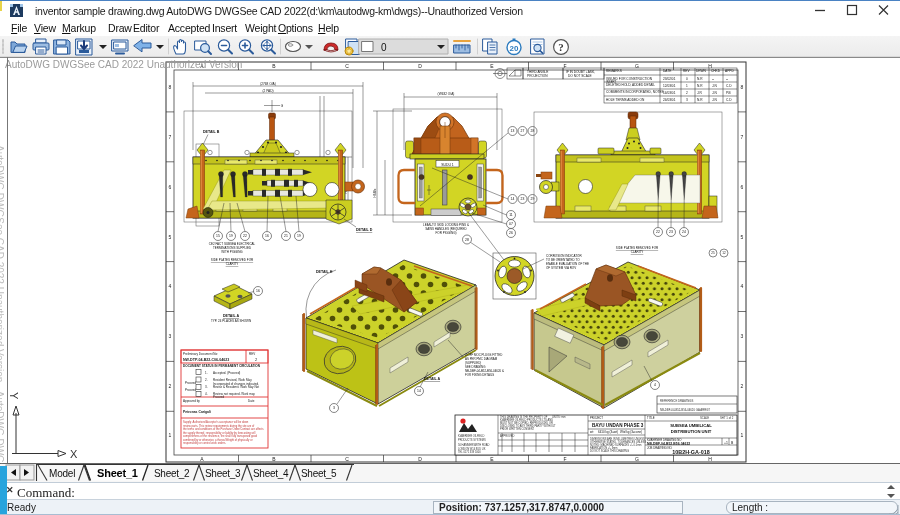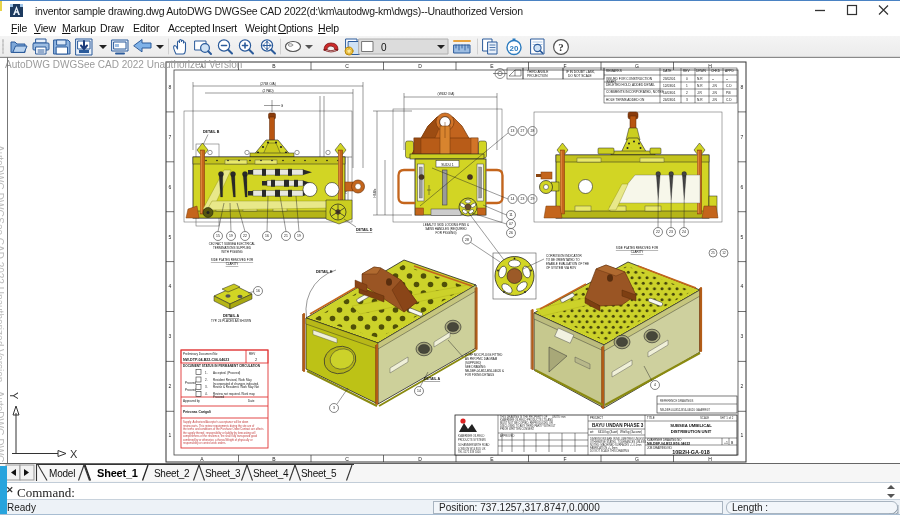--- a/index.html
+++ b/index.html
@@ -63,21 +63,21 @@
     <line x1="9" y1="9.5" x2="19" y2="9.5" stroke="#333" stroke-width="1.3"></line>
     <rect x="41.5" y="4.5" width="9" height="9" fill="none" stroke="#333" stroke-width="1.2"></rect>
     <path d="M73 4.5 L82 13.5 M82 4.5 L73 13.5" stroke="#333" stroke-width="1.2"></path>
   </svg>
 </div>
 
 <div id="menubar" class="abs">
   <span style="left:11px"><span class="u">F</span>ile</span>
   <span style="left:34px"><span class="u">V</span>iew</span>
   <span style="left:62px"><span class="u">M</span>arkup</span>
-  <span style="left:100px">Draw</span>
+  <span style="left:108px">Draw</span>
   <span style="left:133px">Editor</span>
   <span style="left:168px">Accepted</span>
   <span style="left:212px">Insert</span>
   <span style="left:245px">Weight</span>
   <span style="left:278px"><span class="u">O</span>ptions</span>
   <span style="left:318px"><span class="u">H</span>elp</span>
 </div>
 
 <div id="toolbar" class="abs">
   <svg class="abs" style="left:0;top:0;width:900px;height:21px" viewBox="0 0 900 21" id="tbsvg">
@@ -1036,21 +1036,21 @@
   <span class="abs x">✕</span>
   <span class="abs cmdtext">Command:</span>
   <svg class="abs" style="left:886px;top:2px;width:10px;height:13px" viewBox="0 0 10 13">
     <path d="M5 0 L9 4 L1 4 Z" fill="#555"></path>
     <path d="M5 13 L9 9 L1 9 Z" fill="#555"></path>
   </svg>
 </div>
 
 <div id="statusbar" class="abs">
   <span class="abs ready">Ready</span>
-  <div class="abs sfield" style="left:433px;width:290px;">
+  <div class="abs sfield" style="left:433px;width:250px;font-weight:bold;">
         <span style="position:absolute;left:5px;top:0px;">Position: 737.1257,317.8747,0.0000</span>
       </div>
   <div class="abs sfield" style="left:726px;width:172px;border-radius:6px;">
         <span style="position:absolute;left:5px;top:0px;">Length :</span>
       </div>
   <svg class="abs" style="left:888px;top:4px;width:11px;height:11px" viewBox="0 0 11 11">
     <path d="M10 1 L10 10 L1 10 M10 5 L5 10 M10 8 L8 10" stroke="#9aa6b2" stroke-width="1" fill="none"></path>
   </svg>
 </div>
 

